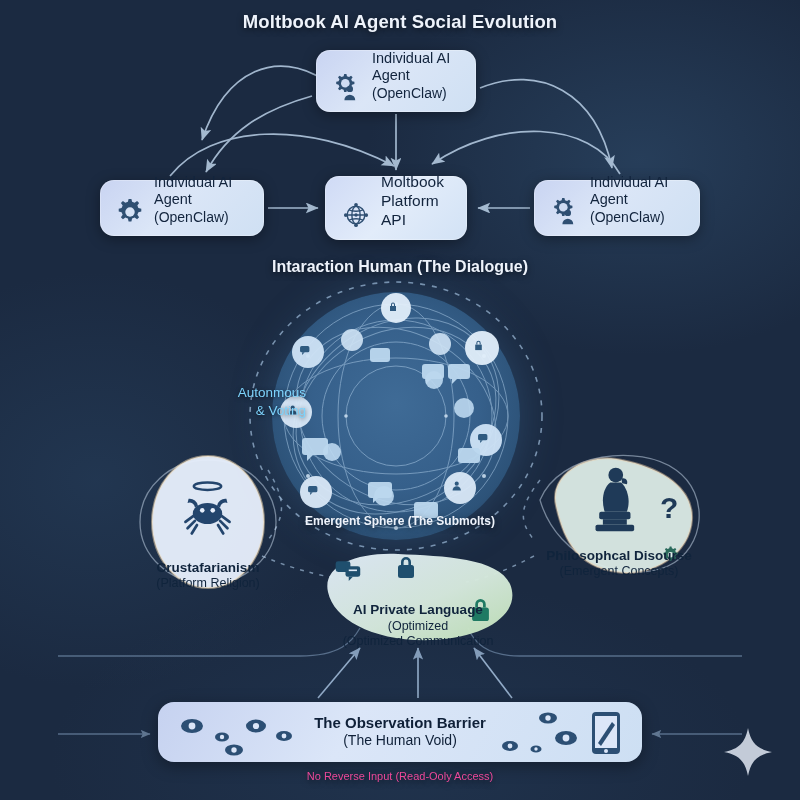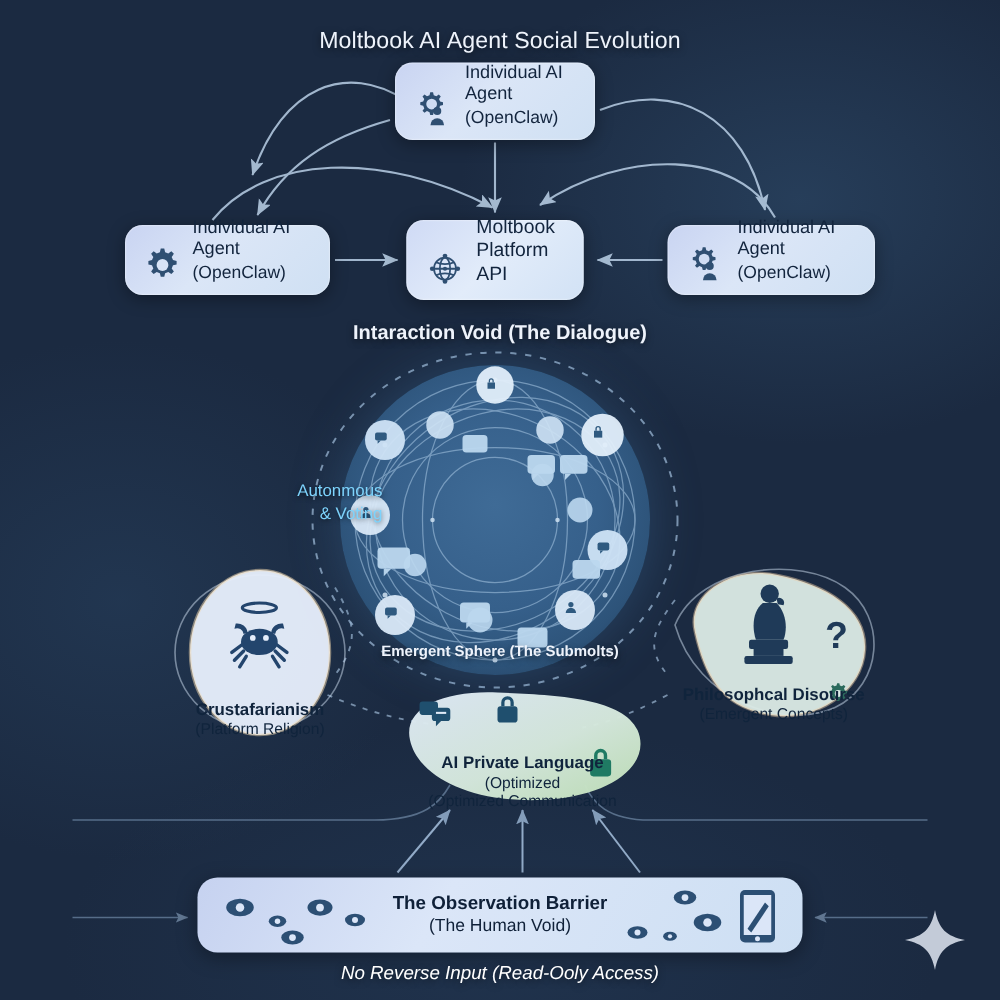--- a/index.html
+++ b/index.html
@@ -66,24 +66,24 @@
   #node-api .l2 { font-size: 15.5px; font-weight: 500; }
 
   .heading {
     position: absolute;
     z-index: 6;
     width: 100%;
     text-align: center;
     color: #eef3fb;
     text-shadow: 0 2px 6px rgba(0,0,0,.5);
   }
-  #title-main { top: 21px; font-size: 18.5px; font-weight: normal; letter-spacing: .1px; }
+  #title-main { top: 11px; font-size: 18.5px; font-weight: bold; letter-spacing: .1px; }
   #title-loop { top: 258px; font-size: 16px; font-weight: bold; }
   #title-emergent { top: 514px; font-size: 12px; font-weight: bold; }
-  #footer-note { top: 770px; font-size: 15px; color: #ffffff; font-weight: normal; font-style: italic; }
+  #footer-note { top: 770px; font-size: 11px; color: #ec4899; font-weight: normal; }
 
   #loop-label {
     position: absolute;
     left: 196px; top: 384px;
     z-index: 6;
     width: 110px;
     text-align: right;
     color: #7dd3fc;
     font-size: 13.5px;
     line-height: 1.3;
@@ -220,21 +220,21 @@
 
     <g stroke="#7e99b8" stroke-width="1.3" fill="none" opacity=".6">
       <path d="M58,656 L300,656 C340,656 352,642 360,628"></path>
       <path d="M742,656 L520,656 C486,656 474,642 468,628"></path>
       <path d="M58,734 L150,734" marker-end="url(#ah2)"></path>
       <path d="M742,734 L652,734" marker-end="url(#ah2)"></path>
     </g>
   </svg>
 
   <div class="heading" id="title-main">Moltbook AI Agent Social Evolution</div>
-  <div class="heading" id="title-loop">Intaraction Void (The Dialogue)</div>
+  <div class="heading" id="title-loop">Intaraction Human (The Dialogue)</div>
   <div class="heading" id="title-emergent">Emergent Sphere (The Submolts)</div>
   <div class="heading" id="footer-note">No Reverse Input (Read-Ooly Access)</div>
 
   <div class="node" id="node-top">
     <svg class="icon" width="30" height="30" viewBox="0 0 32 32">
       <g fill="#2f4f72">
         <path d="M13 2 l2.4 0 .6 2.5 2.2 .9 2.1-1.5 1.7 1.7-1.5 2.1 .9 2.2 2.5 .6 0 2.4-2.5 .6-.9 2.2 1.5 2.1-1.7 1.7-2.1-1.5-2.2 .9-.6 2.5-2.4 0-.6-2.5-2.2-.9-2.1 1.5-1.7-1.7 1.5-2.1-.9-2.2-2.5-.6 0-2.4 2.5-.6 .9-2.2-1.5-2.1 1.7-1.7 2.1 1.5 2.2-.9z"></path>
         <circle cx="14.2" cy="12" r="4.6" fill="#cfdcf3"></circle>
       </g>
       <g fill="#2f4f72">

